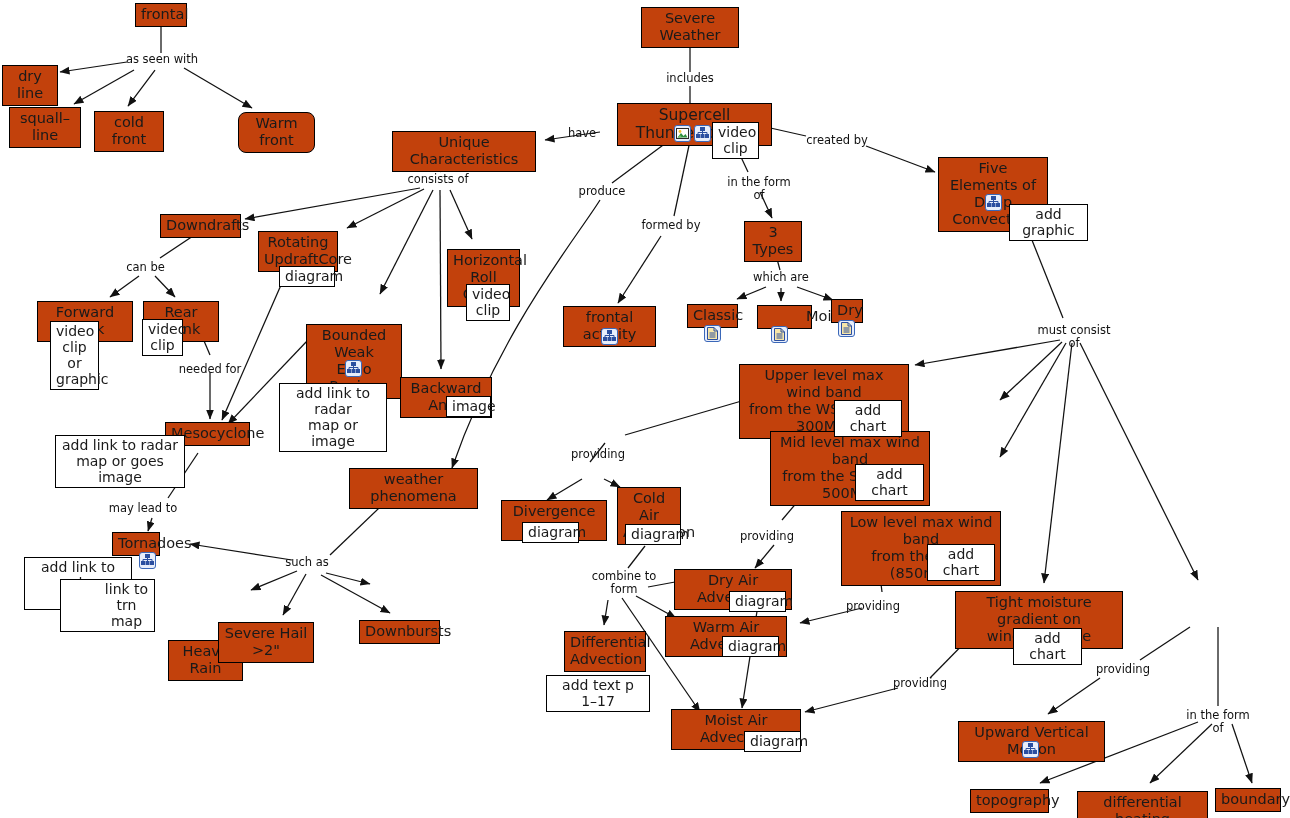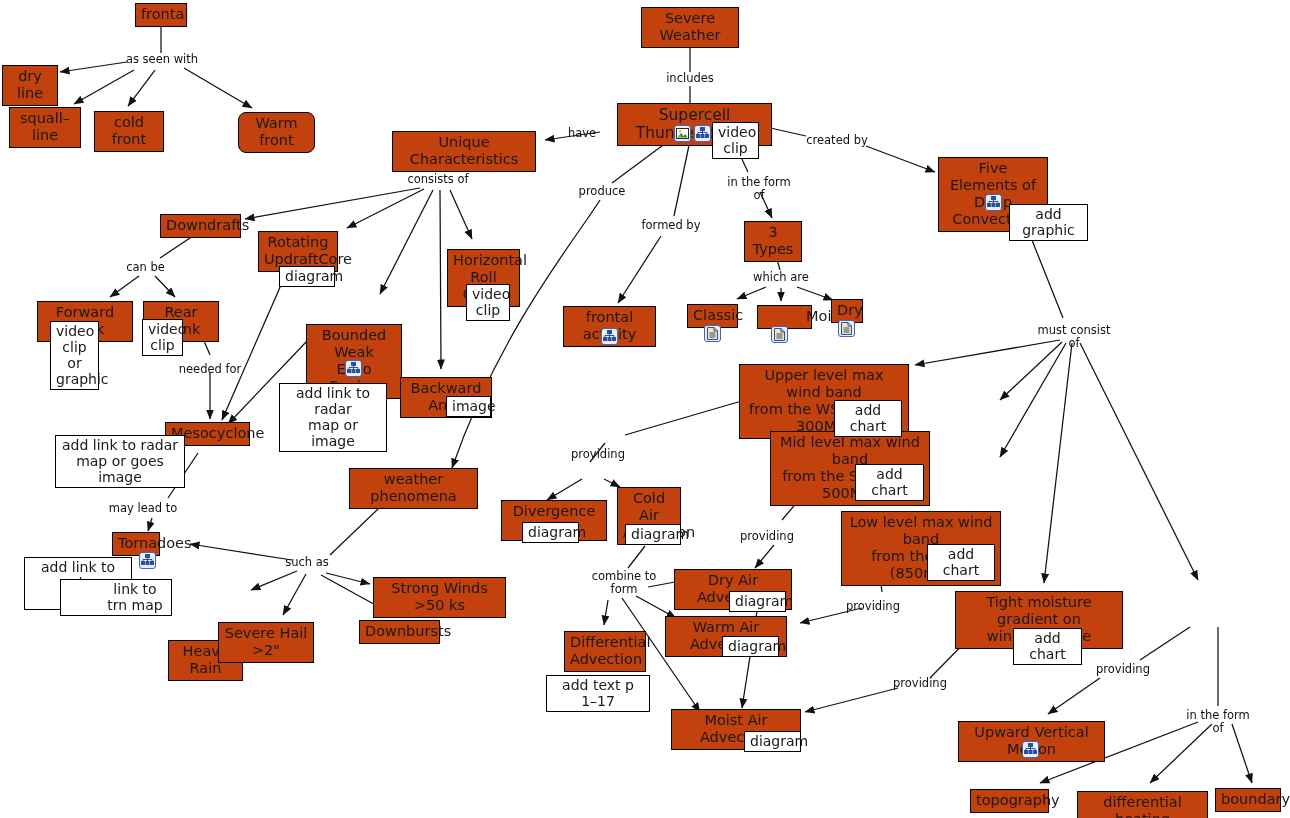--- a/index.html
+++ b/index.html
@@ -216,21 +216,20 @@
 Echo Region</span></div>
   <div class="node" style="left:400px; top:377px; width:92px;"><span>Backward Anvil</span></div>
 
   <div class="node" style="left:165px; top:422px; width:85px;"><span>Mesocyclone</span></div>
   <div class="node" style="left:112px; top:532px; width:48px;text-align:right;"><span>Tornadoes</span></div>
 
   <div class="node" style="left:349px; top:468px; width:129px;"><span>weather phenomena</span></div>
 
   <div class="node" style="left:168px; top:592px; width:75px;margin-top:48px;"><span>Heavy Rain</span></div>
   <div class="node" style="left:218px; top:622px; width:96px;"><span>Severe Hail &gt;2"</span></div>
-  <div class="node" style="left:373px; top:577px; width:133px;"><span>Strong Winds &gt;50 ks</span></div>
   <div class="node" style="left:359px; top:620px; width:81px;"><span>Downbursts</span></div>
 
   <div class="node" style="left:563px; top:306px; width:93px;"><span>frontal activity</span></div>
 
   <div class="node" style="left:744px; top:221px; width:58px;"><span>3 Types</span></div>
   <div class="node" style="left:687px; top:304px; width:51px;"><span>Classic</span></div>
   <div class="node" style="left:757px; top:305px; width:46px;padding-left:48px;"><span>Moist</span></div>
   <div class="node" style="left:831px; top:299px; width:32px;"><span>Dry</span></div>
 
   <div class="node" style="left:739px; top:364px; width:170px;"><span>Upper level max wind band
@@ -269,21 +268,21 @@
 graphic</span></div>
   <div class="attach" style="left:142px; top:319px; width:41px;"><span>video
 clip</span></div>
   <div class="attach" style="left:279px; top:383px; width:108px;"><span>add link to radar
 map or image</span></div>
   <div class="attach" style="left:446px; top:396px; width:45px;"><span>image</span></div>
   <div class="attach" style="left:55px; top:435px; width:130px;"><span>add link to radar
 map or goes image</span></div>
   <div class="attach" style="left:24px; top:557px; width:108px;"><span>add link to radar
 map</span></div>
-  <div class="attach" style="left:60px; top:579px; width:112px;padding-left:43px;"><span>link to trn map</span></div>
+  <div class="attach" style="left:60px; top:579px; width:95px;padding-left:43px;"><span>link to trn map</span></div>
   <div class="attach" style="left:834px; top:400px; width:68px;"><span>add chart</span></div>
   <div class="attach" style="left:855px; top:464px; width:69px;"><span>add chart</span></div>
   <div class="attach" style="left:927px; top:544px; width:68px;"><span>add chart</span></div>
   <div class="attach" style="left:1013px; top:628px; width:69px;"><span>add chart</span></div>
   <div class="attach" style="left:522px; top:522px; width:57px;"><span>diagram</span></div>
   <div class="attach" style="left:625px; top:524px; width:56px;"><span>diagram</span></div>
   <div class="attach" style="left:729px; top:591px; width:57px;"><span>diagram</span></div>
   <div class="attach" style="left:722px; top:636px; width:57px;"><span>diagram</span></div>
   <div class="attach" style="left:546px; top:675px; width:104px;"><span>add text p 1–17</span></div>
   <div class="attach" style="left:744px; top:731px; width:57px;"><span>diagram</span></div>

